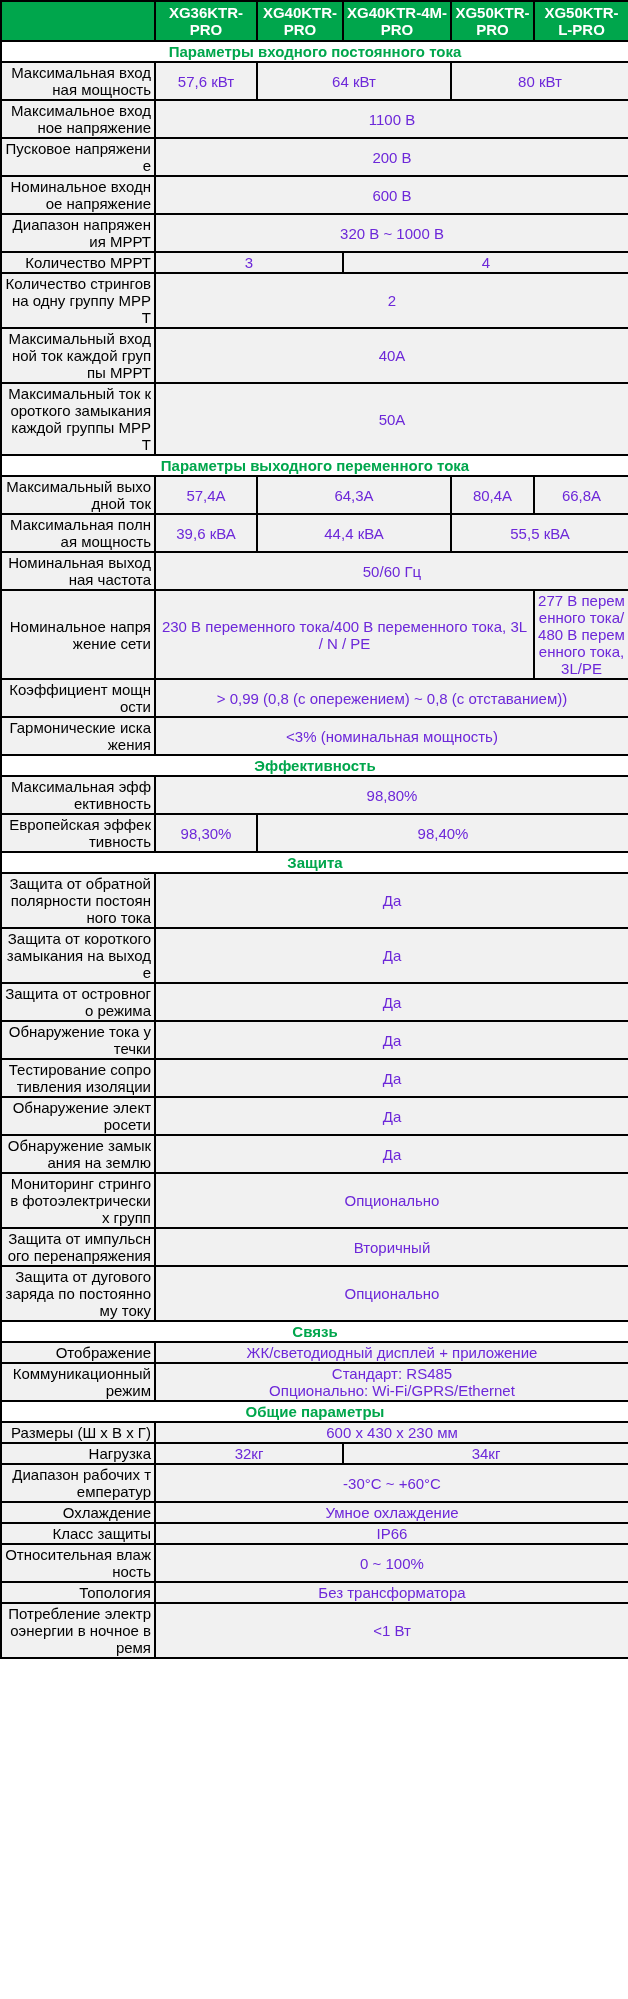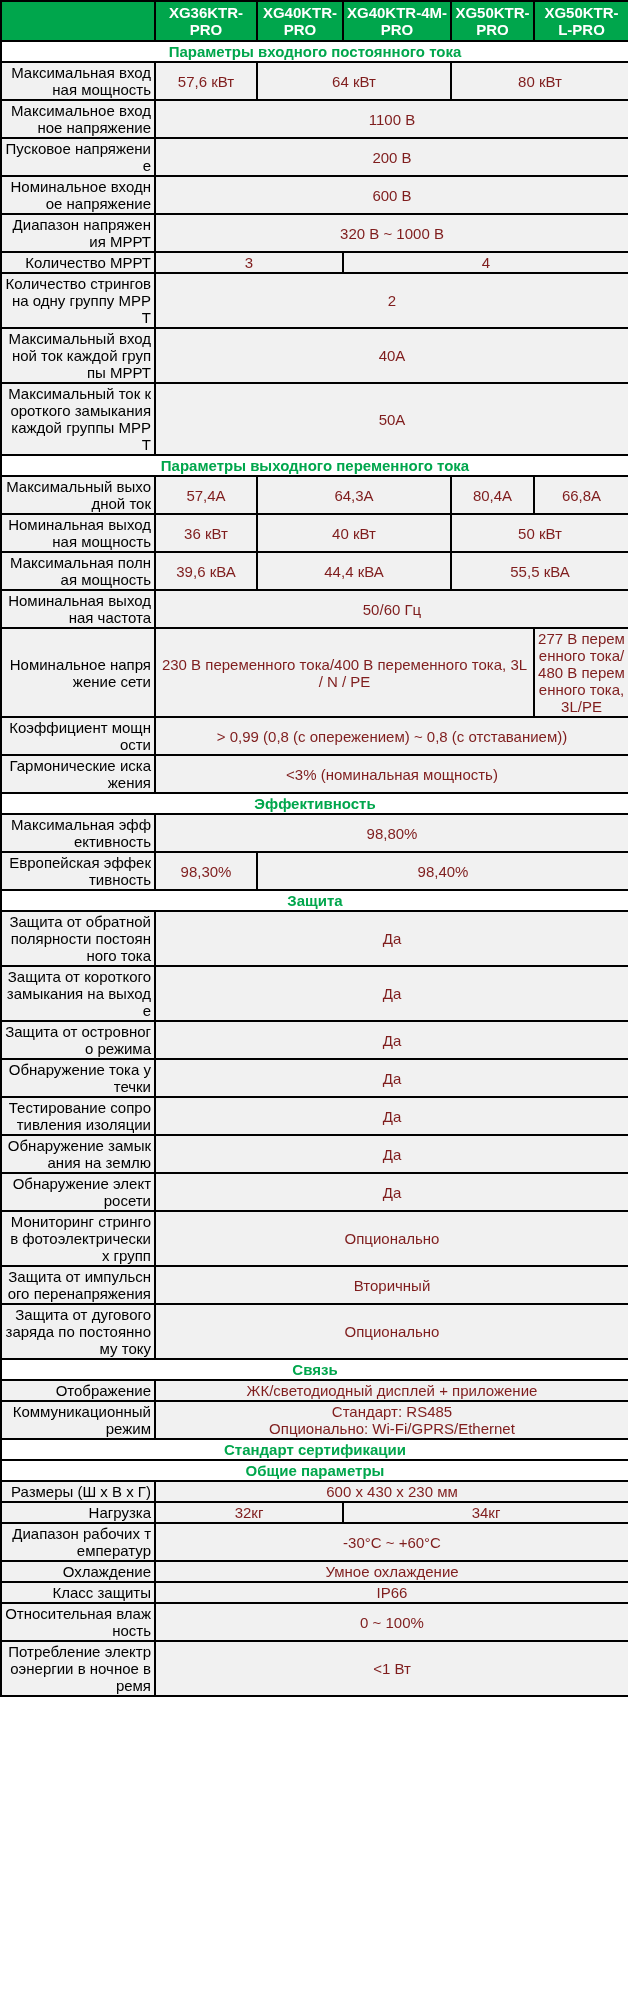--- a/index.html
+++ b/index.html
@@ -41,21 +41,21 @@
     height: 16px;
   }
   td.label-cell {
     background: #F1F1F1;
     color: #000000;
     text-align: right;
     word-break: break-all;
   }
   td.value-cell {
     background: #F1F1F1;
-    color: #7f1d1d;
+    color: #6d28d9;
     text-align: center;
     word-break: break-all;
     white-space: pre-line;
   }
 </style>
 </head>
 <body>
 
 <div class="page">
   <table class="spec">
@@ -124,26 +124,20 @@
           <td class="section-cell" colspan="6">Параметры выходного переменного тока</td>
         </tr>
         <tr>
           <td class="label-cell">Максимальный выходной ток</td>
           <td class="value-cell">57,4A</td>
           <td class="value-cell" colspan="2">64,3A</td>
           <td class="value-cell">80,4A</td>
           <td class="value-cell">66,8A</td>
         </tr>
         <tr>
-          <td class="label-cell">Номинальная выходная мощность</td>
-          <td class="value-cell">36 кВт</td>
-          <td class="value-cell" colspan="2">40 кВт</td>
-          <td class="value-cell" colspan="2">50 кВт</td>
-        </tr>
-        <tr>
           <td class="label-cell">Максимальная полная мощность</td>
           <td class="value-cell">39,6 кВА</td>
           <td class="value-cell" colspan="2">44,4 кВА</td>
           <td class="value-cell" colspan="2">55,5 кВА</td>
         </tr>
         <tr>
           <td class="label-cell">Номинальная выходная частота</td>
           <td class="value-cell" colspan="5">50/60 Гц</td>
         </tr>
         <tr>
@@ -188,25 +182,25 @@
         </tr>
         <tr>
           <td class="label-cell">Обнаружение тока утечки</td>
           <td class="value-cell" colspan="5">Да</td>
         </tr>
         <tr>
           <td class="label-cell">Тестирование сопротивления изоляции</td>
           <td class="value-cell" colspan="5">Да</td>
         </tr>
         <tr>
+          <td class="label-cell">Обнаружение электросети</td>
+          <td class="value-cell" colspan="5">Да</td>
+        </tr>
+        <tr>
           <td class="label-cell">Обнаружение замыкания на землю</td>
-          <td class="value-cell" colspan="5">Да</td>
-        </tr>
-        <tr>
-          <td class="label-cell">Обнаружение электросети</td>
           <td class="value-cell" colspan="5">Да</td>
         </tr>
         <tr>
           <td class="label-cell">Мониторинг стрингов фотоэлектрических групп</td>
           <td class="value-cell" colspan="5">Опционально</td>
         </tr>
         <tr>
           <td class="label-cell">Защита от импульсного перенапряжения</td>
           <td class="value-cell" colspan="5">Вторичный</td>
         </tr>
@@ -220,23 +214,20 @@
         <tr>
           <td class="label-cell">Отображение</td>
           <td class="value-cell" colspan="5">ЖК/светодиодный дисплей + приложение</td>
         </tr>
         <tr>
           <td class="label-cell">Коммуникационный режим</td>
           <td class="value-cell" colspan="5">Стандарт: RS485
 Опционально: Wi-Fi/GPRS/Ethernet</td>
         </tr>
         <tr>
-          <td class="section-cell" colspan="6">Стандарт сертификации</td>
-        </tr>
-        <tr>
           <td class="section-cell" colspan="6">Общие параметры</td>
         </tr>
         <tr>
           <td class="label-cell">Размеры (Ш x В x Г)</td>
           <td class="value-cell" colspan="5">600 x 430 x 230 мм</td>
         </tr>
         <tr>
           <td class="label-cell">Нагрузка</td>
           <td class="value-cell" colspan="2">32кг</td>
           <td class="value-cell" colspan="3">34кг</td>
@@ -249,20 +240,24 @@
           <td class="label-cell">Охлаждение</td>
           <td class="value-cell" colspan="5">Умное охлаждение</td>
         </tr>
         <tr>
           <td class="label-cell">Класс защиты</td>
           <td class="value-cell" colspan="5">IP66</td>
         </tr>
         <tr>
           <td class="label-cell">Относительная влажность</td>
           <td class="value-cell" colspan="5">0 ~ 100%</td>
+        </tr>
+        <tr>
+          <td class="label-cell">Топология</td>
+          <td class="value-cell" colspan="5">Без трансформатора</td>
         </tr>
         <tr>
           <td class="label-cell">Потребление электроэнергии в ночное время</td>
           <td class="value-cell" colspan="5">&lt;1 Вт</td>
         </tr>
       </tbody>
   </table>
 </div>
 
 </body></html>

